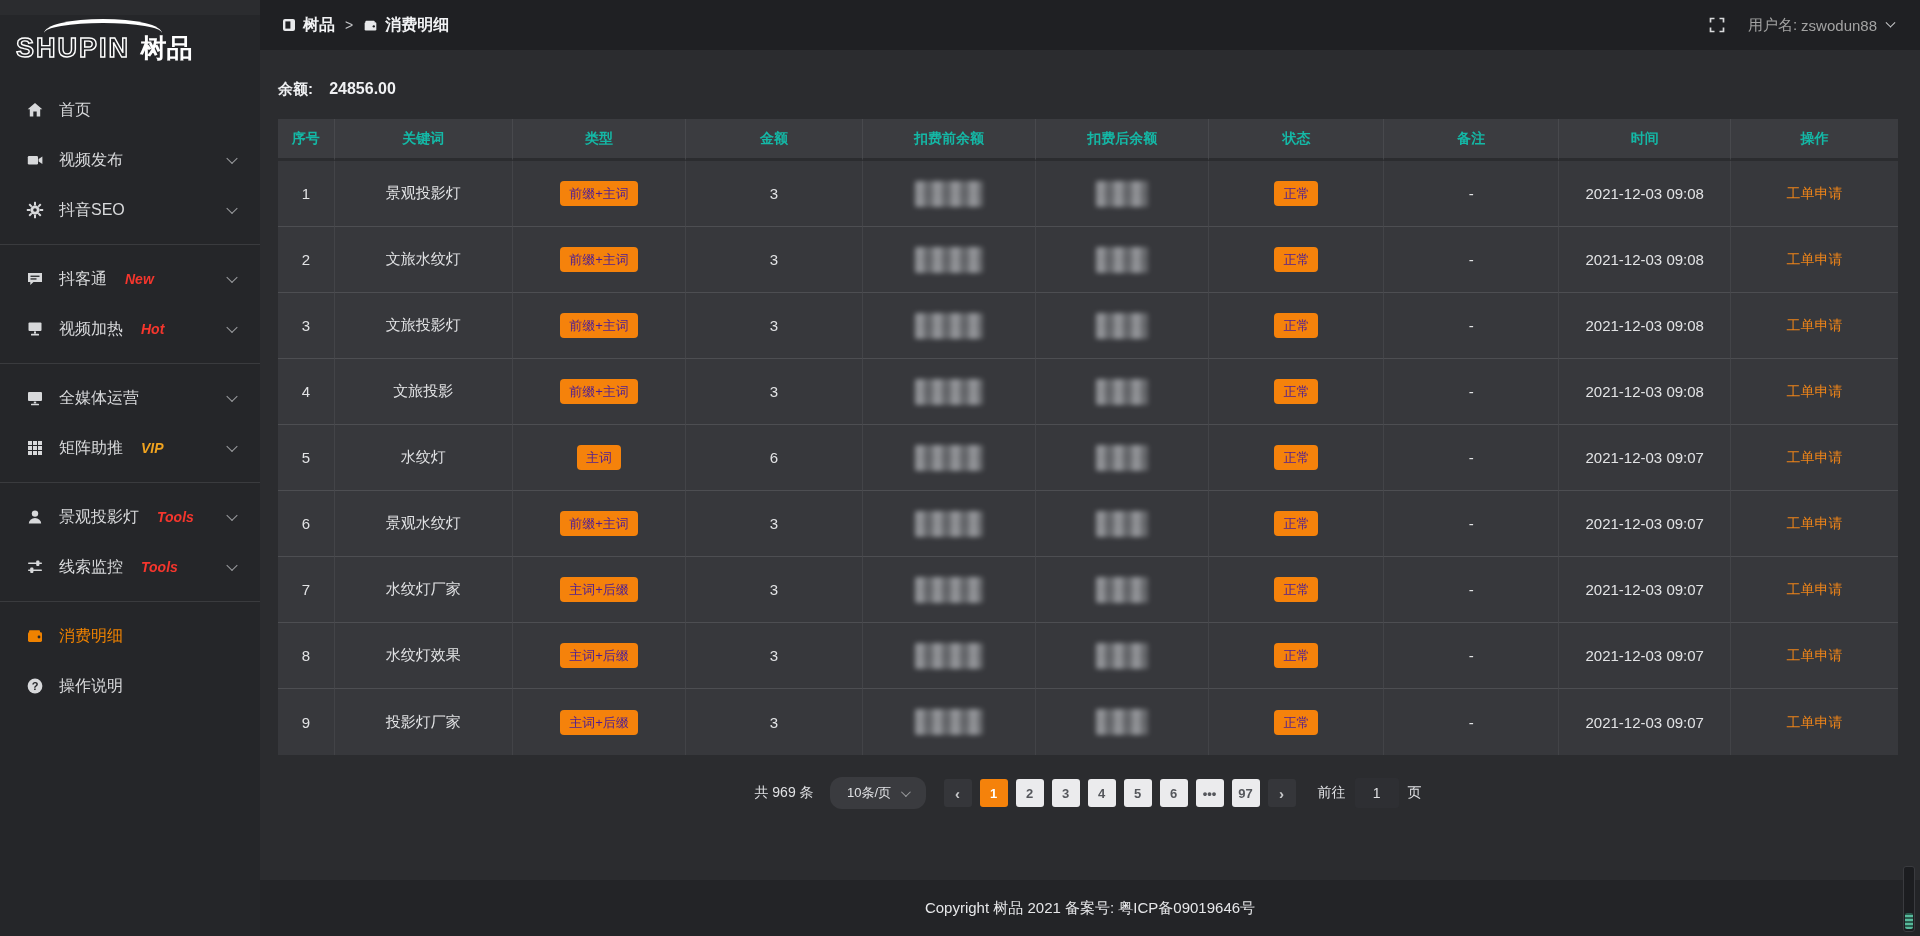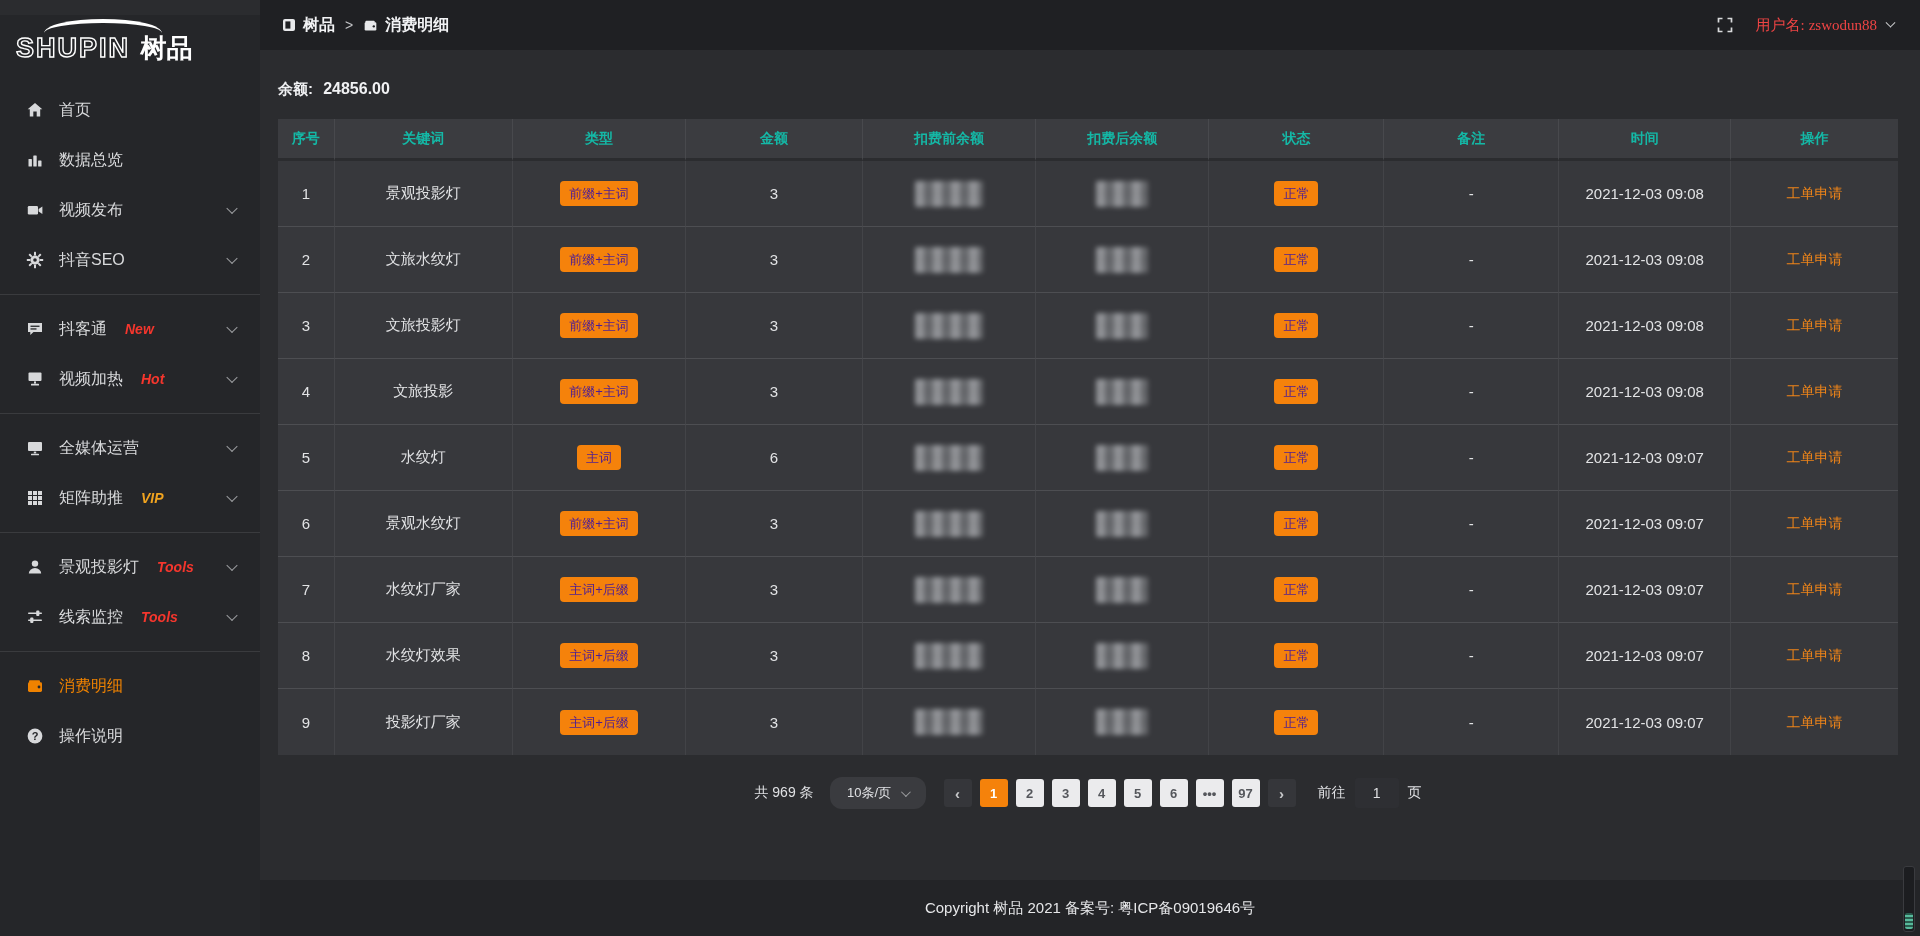--- a/index.html
+++ b/index.html
@@ -42,29 +42,29 @@
   
   .topbar {
     position:absolute; left:260px; top:0; width:1660px; height:50px;
     background:#1f2023; display:flex; align-items:center; padding:0 26px 0 22px;
   }
   .crumbs { display:flex; align-items:center; gap:10px; font-size:16px; color:#f2f3f5; font-weight:600; }
   .crumb { display:flex; align-items:center; gap:7px; cursor:pointer; }
   .crumb-sep { color:#c3c4c7; font-size:14px; font-weight:400; }
   .topbar-right { margin-left:auto; display:flex; align-items:center; gap:22px; }
   .fullscreen { width:18px; height:18px; cursor:pointer; display:flex; }
-  .user-drop { display:flex; align-items:center; font-size:15px; color:#ef4444; cursor:pointer; gap:4px;font-family:Liberation Serif, serif; }
+  .user-drop { display:flex; align-items:center; font-size:15px; color:#a3a3a3; cursor:pointer; gap:4px; }
   .user-drop .chev2 {
     width:7px; height:7px; border-right:1.4px solid #cfd0d3; border-bottom:1.4px solid #cfd0d3;
     transform:rotate(45deg) translate(-2px,-2px); margin-left:6px;
   }
   
   .main { position:absolute; left:260px; top:50px; width:1660px; padding:30px 22px 0 18px; }
   .balance { font-size:15px; font-weight:700; color:#f0f1f3; }
-  .balance .bal-value { margin-left:6px; font-size:16px; }
+  .balance .bal-value { margin-left:12px; font-size:16px; }
   
   table.data {
     width:1620px; margin-top:20px; border-collapse:separate; border-spacing:0;
     background:#37383c; table-layout:fixed;
   }
   thead th {
     height:42px; background:#3b3c40; font-size:14px; font-weight:700; color:#14b8a6;
     border-right:1px solid rgba(255,255,255,.07); border-bottom:3px solid #2b2c2f;
     white-space:nowrap; overflow:hidden;
   }
@@ -144,30 +144,20 @@
   </div>
 
   <nav class="menu">
     <div class="menu-item">
       <span class="mi-icon">
         <svg width="18" height="18" viewBox="0 0 18 18">
             <path fill="#d8d9db" d="M9 2 L16.3 8.3 H14.2 V15.5 H10.7 V10.6 H7.3 V15.5 H3.8 V8.3 H1.7 Z"></path>
           </svg>
       </span>
       <span class="mi-label">首页</span>
-    </div>
-    <div class="menu-item">
-      <span class="mi-icon">
-        <svg width="18" height="18" viewBox="0 0 18 18" fill="#d8d9db">
-            <rect x="2.5" y="8" width="3.4" height="7.5" rx="0.6"></rect>
-            <rect x="7.3" y="4.5" width="3.4" height="11" rx="0.6"></rect>
-            <rect x="12.1" y="9.5" width="3.4" height="6" rx="0.6"></rect>
-          </svg>
-      </span>
-      <span class="mi-label">数据总览</span>
     </div>
     <div class="menu-item">
       <span class="mi-icon">
         <svg width="18" height="18" viewBox="0 0 18 18" fill="#d8d9db">
             <rect x="1.8" y="5" width="10.2" height="8.4" rx="1.2"></rect>
             <polygon points="12.6,8 16.4,5.4 16.4,12.9 12.6,10.4"></polygon>
           </svg>
       </span>
       <span class="mi-label">视频发布</span>
       <span class="chev"></span>

